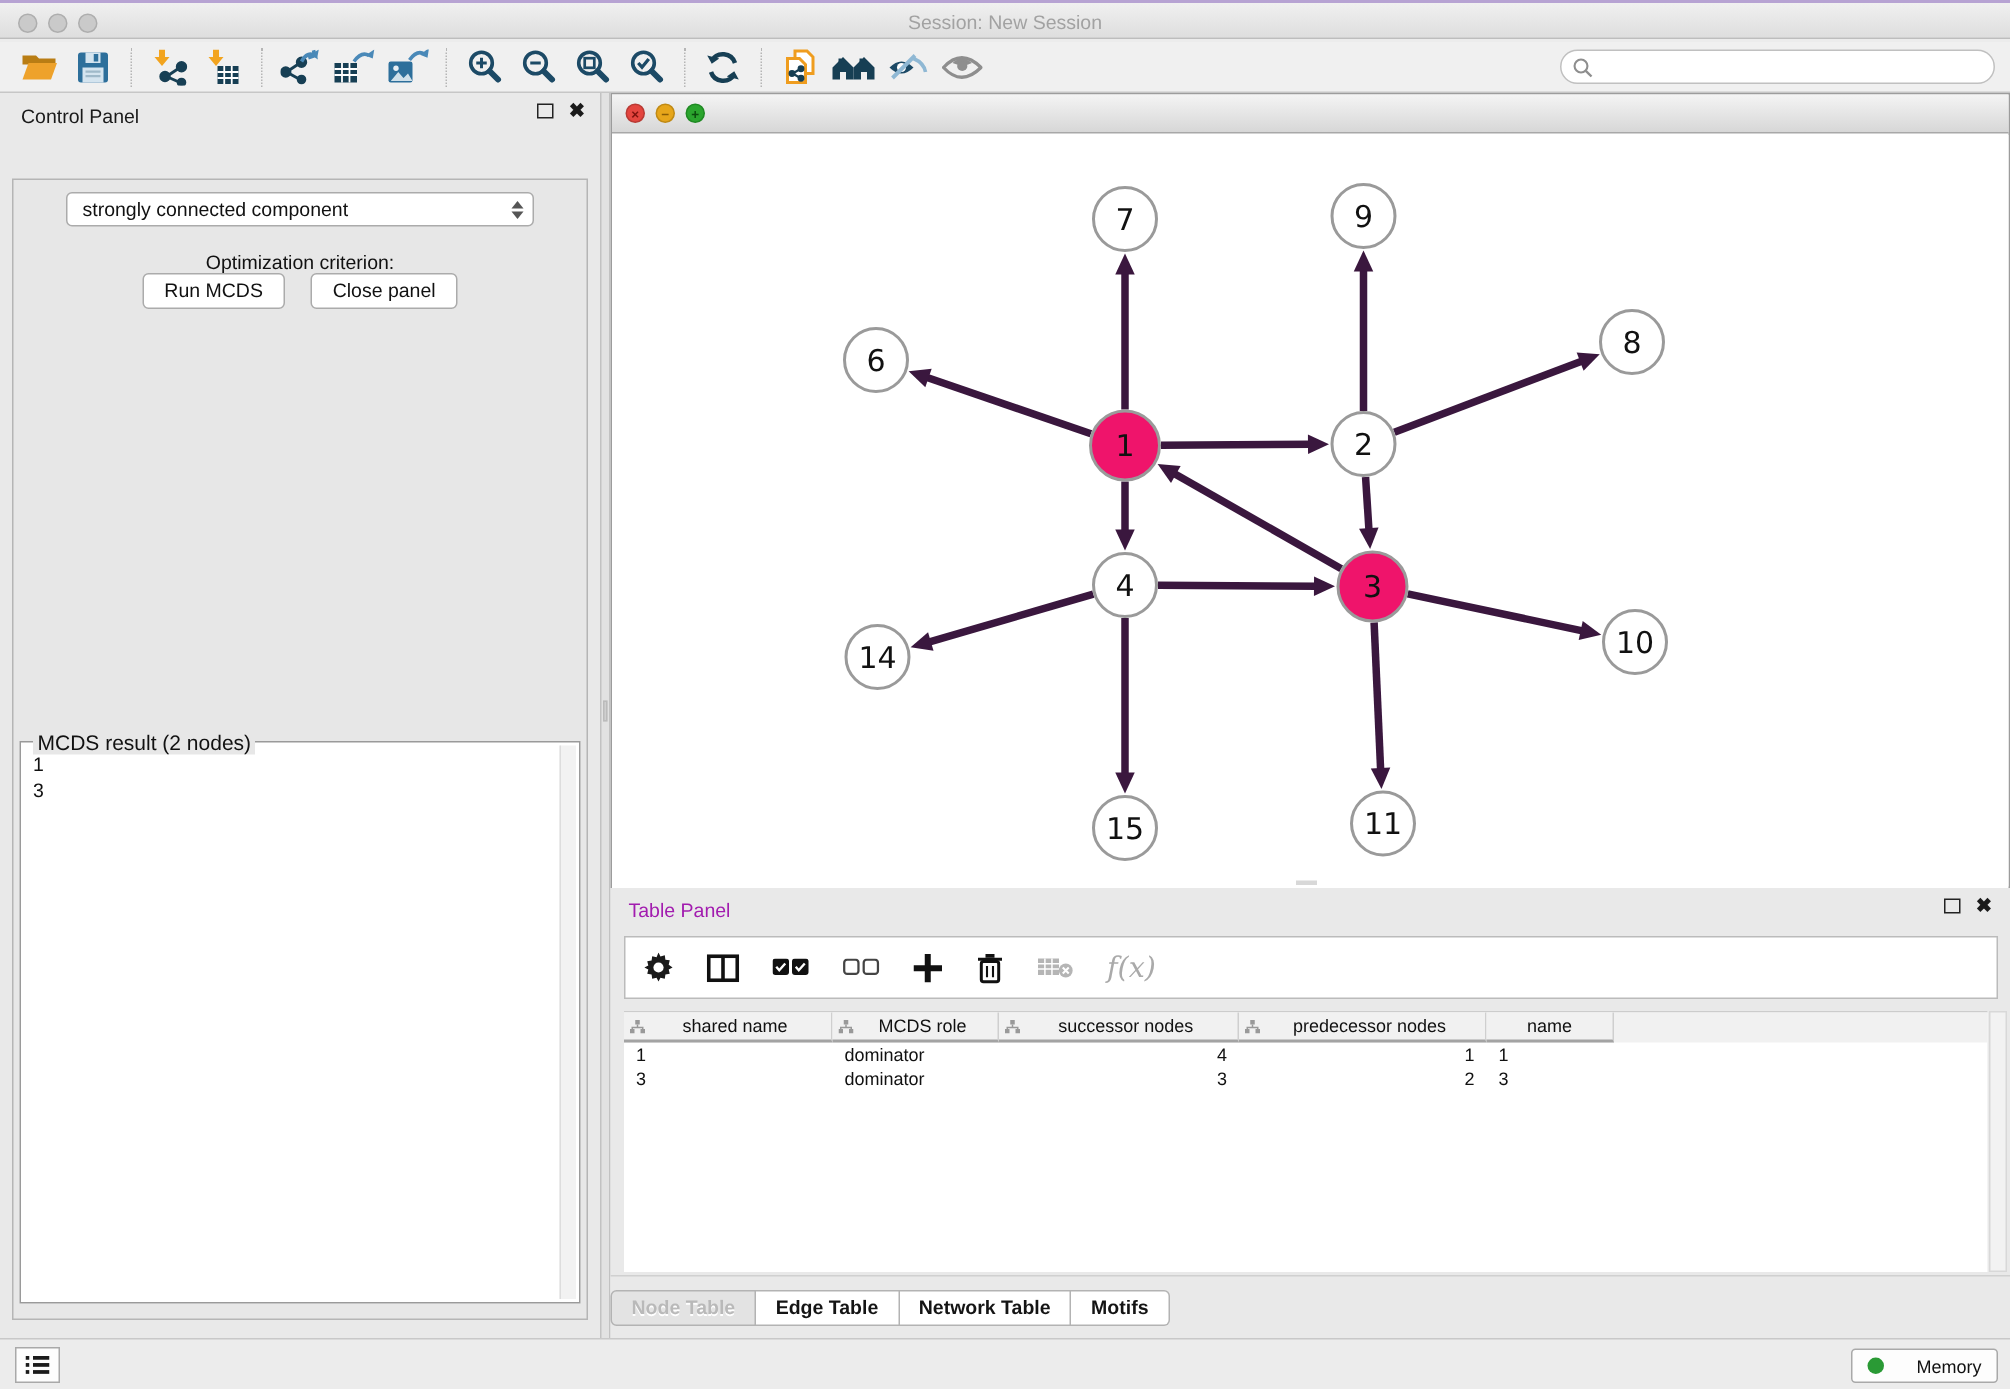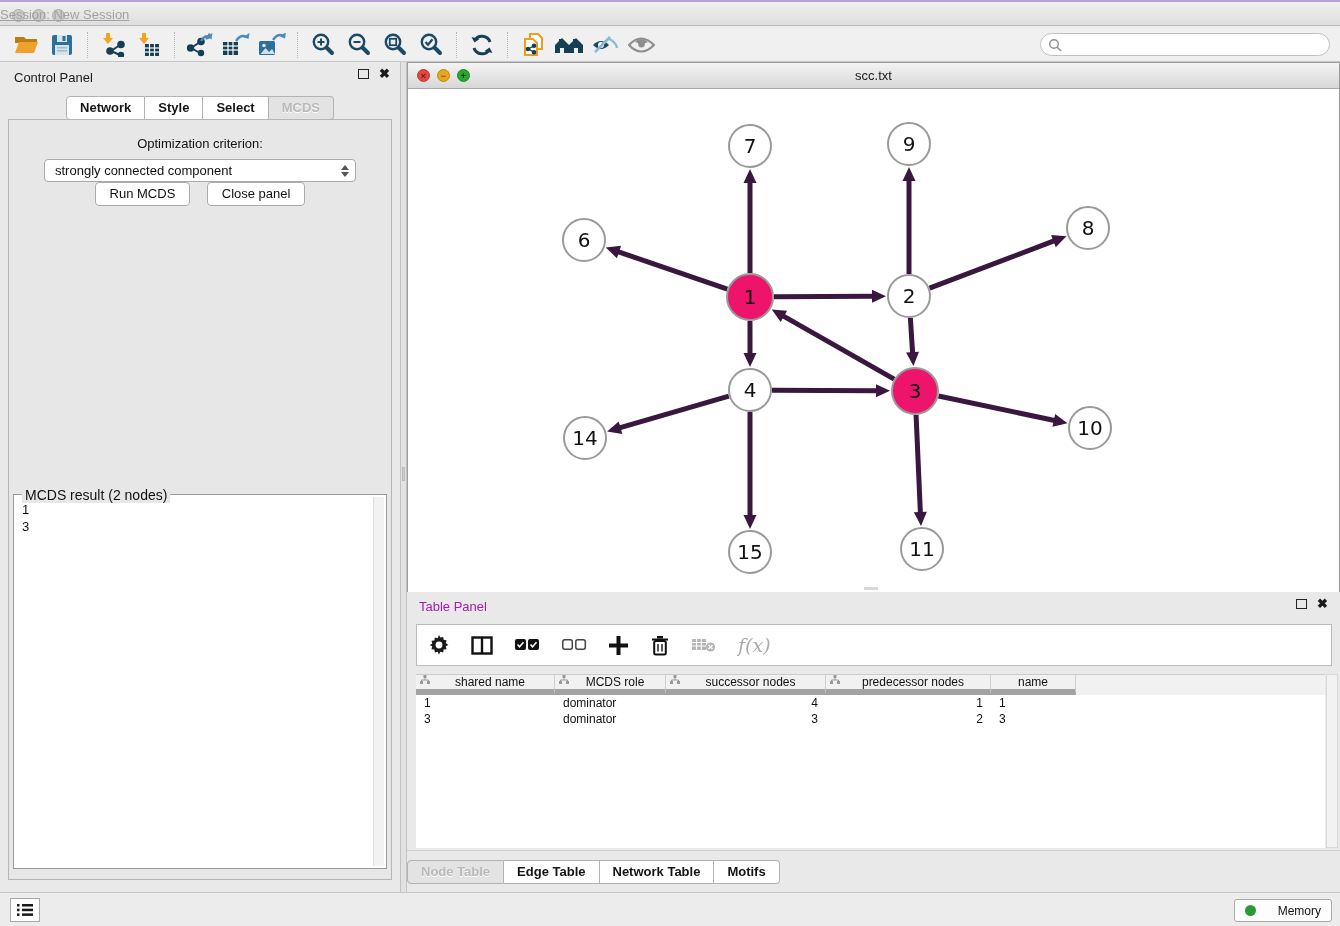--- a/index.html
+++ b/index.html
@@ -2,22 +2,22 @@
 <html><head>
 <meta charset="utf-8">
 <style>
   * { box-sizing: border-box; margin: 0; padding: 0; }
   html,body { width:1340px; height:926px; font-family:"Liberation Sans",sans-serif; background:#ececec; overflow:hidden; }
 
   
   #titlebar { position:absolute; left:0; top:0; width:1340px; height:26px;
     background:linear-gradient(#f0f0f0,#dedede); border-bottom:1px solid #bdbdbd;
     border-top:2px solid #b7a3d3; }
-  #titlebar .title { position:absolute; left:0; right:0; top:5px; 
-    font-size:13px; color:#a2a2a2;text-decoration:underline; }
+  #titlebar .title { position:absolute; left:0; right:0; top:5px; text-align:center;
+    font-size:13px; color:#a2a2a2; }
   .tl-dot { position:absolute; top:7px; width:13px; height:13px; border-radius:50%;
     background:#cacaca; border:1px solid #aeaeae; }
   #toolbar { position:absolute; left:0; top:28px; width:1340px; height:34px;
     background:#f0f0f0; border-bottom:1px solid #c6c6c6; display:flex; align-items:center; padding-left:8px; }
   .tbtn { width:36px; height:30px; display:flex; align-items:center; justify-content:center; }
   .tsep { width:1px; height:26px; border-left:1px dotted #b5b5b5; margin:0 7px; }
   #search-box { position:absolute; right:10px; top:33px; width:290px; height:23px;
     background:#fff; border:1px solid #c0c0c0; border-radius:12px; display:flex; align-items:center; padding-left:7px; }
 
   
@@ -70,21 +70,21 @@
   #resize-dash { position:absolute; left:456px; bottom:1px; width:14px; height:3px; background:#d8d8d8; }
 
   
   #table-panel { position:absolute; left:407px; top:592px; width:933px; height:300px; background:#e9e9e9; }
   #tp-header { position:absolute; left:12px; top:7px; font-size:13px; color:#a21caf; }
   #tp-toolbar { position:absolute; left:9px; right:8px; top:32px; height:42px; background:#fff;
     border:1px solid #bbb; display:flex; align-items:center; padding-left:12px; gap:22px; }
   .fx { font-family:"DejaVu Serif",serif; font-style:italic; font-size:19px; color:#aaa; }
   #tp-table { position:absolute; left:9px; top:82px; right:15px; bottom:44px; background:#fff; border-top:1px solid #ccc; }
   #tp-thead { display:flex; height:20px; background:#f1f1f1; font-size:12px; color:#111; }
-  .th { border-right:1px solid #cfcfcf; border-bottom:6px solid #a3a3a3; display:flex; align-items:flex-start; padding:0 4px; background:#f1f1f1; }
+  .th { border-right:1px solid #cfcfcf; border-bottom:2px solid #a3a3a3; display:flex; align-items:center; padding:0 4px; background:#f1f1f1; }
   .th .lbl { flex:1; text-align:center; }
   .tr { display:flex; height:16px; font-size:12px; color:#111; }
   .td { overflow:hidden; white-space:nowrap; }
   #tp-scroll { position:absolute; right:2px; top:82px; width:12px; height:174px; background:#f2f2f2; border:1px solid #d8d8d8; }
   #tp-bottomstrip { position:absolute; left:0; right:0; bottom:28px; height:14px; background:#e9e9e9; border-top:1px solid #d0d0d0; }
   #table-tabs { position:absolute; left:0; right:0; bottom:8px; text-align:left; }
 
   
   #statusbar { position:absolute; left:0; top:892px; width:1340px; height:34px; background:#ececec; border-top:1px solid #c8c8c8; }
   #list-btn { position:absolute; left:10px; top:5px; width:30px; height:24px; background:#fdfdfd; border:1px solid #a9a9a9;
@@ -262,31 +262,30 @@
       <line x1="9.2" y1="9.2" x2="13" y2="13" stroke="#8e8e8e" stroke-width="1.6"></line>
     </svg>
 </div>
 
 <div id="control-panel">
   <div id="cp-header">Control Panel</div>
   <div class="panel-btns" style="right:10px;">
     <span class="float-ic"></span>
     <span class="close-ic">✖</span>
   </div>
-  <div id="control-tabs" class="tabrow"><div class="tab">Network</div><div class="tab">Style</div><div class="tab">Select</div><div class="tab selected">MCDS</div></div>
   <div id="cp-box">
-    <div id="opt-label">Optimization criterion:</div>
     <div id="opt-select">
       <span>strongly connected component</span>
       <span class="grow"></span>
       <span>
           <span class="chev up" style="display:block"></span>
           <span class="chev dn" style="display:block"></span>
         </span>
     </div>
+    <div id="opt-label">Optimization criterion:</div>
     <div id="cp-buttons">
       <span class="push-btn">Run MCDS</span>
       <span class="push-btn">Close panel</span>
     </div>
     <div id="mcds-fieldset">
       <div id="mcds-legend">MCDS result (2 nodes)</div>
       <div id="mcds-text">1
 3</div>
       <div id="mcds-scroll"></div>
     </div>
@@ -295,21 +294,20 @@
 
 <div id="v-splitter">
   <div id="v-grip"></div>
 </div>
 
 <div id="net-window">
   <div id="net-titlebar">
     <span class="mini-dot" style="left:9px;background:#e4453f;border:1px solid #b93a34;color:#7e120e;">×</span>
     <span class="mini-dot" style="left:29px;background:#e6a61b;border:1px solid #c08a14;color:#8a5d05;">−</span>
     <span class="mini-dot" style="left:49px;background:#2ba52e;border:1px solid #1f8a23;color:#0c4d0e;">+</span>
-    <div id="net-title">scc.txt</div>
   </div>
   <div id="net-canvas">
     <svg id="graph-svg" width="931" height="502" viewBox="0 0 931 502">
         <line x1="342" y1="183" x2="342" y2="91" stroke="#3A173E" stroke-width="5"></line>
         <polygon points="342,79 348.5,93 335.5,93" fill="#3A173E"></polygon>
         <line x1="319.30089555424746" y1="199.20572919633798" x2="209.10286065005576" y2="161.3666449220071" stroke="#3A173E" stroke-width="5"></line>
         <polygon points="197.7533084271795,157.4695095201761 213.10540102986027,155.8684933682543 208.88350434454333,168.16384160970358" fill="#3A173E"></polygon>
         <line x1="365.9995253493132" y1="206.84905958899802" x2="466.0006921989183" y2="206.2201214327112" stroke="#3A173E" stroke-width="5"></line>
         <polygon points="478.0004548735749,206.14465122721023 464.04161144778857,212.73257124906704 463.9598520584958,199.7328283515224" fill="#3A173E"></polygon>
         <line x1="342" y1="231" x2="342" y2="265" stroke="#3A173E" stroke-width="5"></line>

